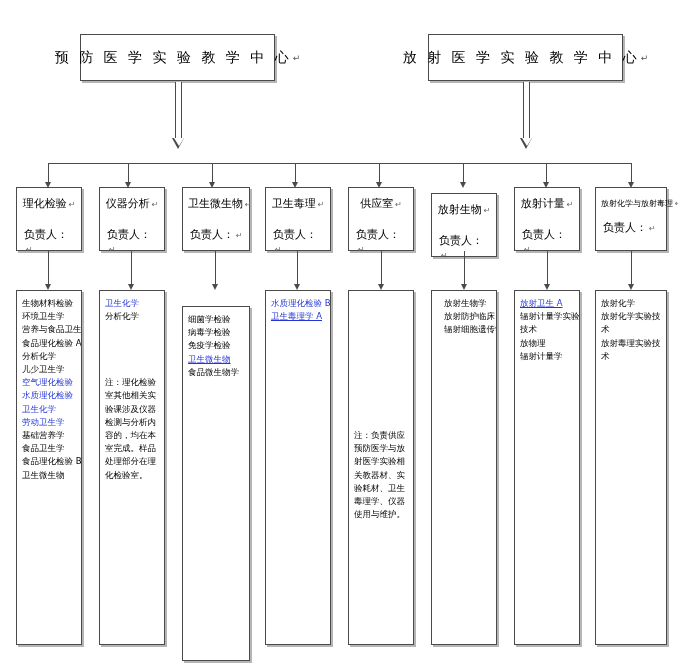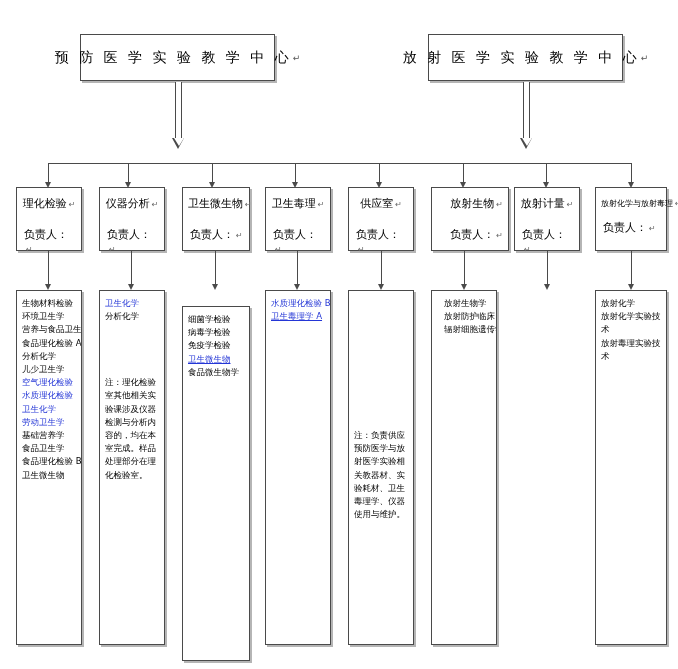--- a/index.html
+++ b/index.html
@@ -213,21 +213,21 @@
   <div class="box dept-box" style="left:265px; top:187px; width:66px; height:64px;">
     <div class="dept-title"><span>卫生毒理</span><span class="pil">↵</span></div>
     <div class="dept-owner"><span>负责人：</span><span class="pil">↵</span></div>
   </div>
 
   <div class="box dept-box" style="left:348px; top:187px; width:66px; height:64px;">
     <div class="dept-title"><span>供应室</span><span class="pil">↵</span></div>
     <div class="dept-owner"><span>负责人：</span><span class="pil">↵</span></div>
   </div>
 
-  <div class="box dept-box" style="left:431px; top:187px; width:78px; height:64px;align-items:flex-end;">
+  <div class="box dept-box" style="left:431px; top:193px; width:66px; height:64px;">
     <div class="dept-title"><span>放射生物</span><span class="pil">↵</span></div>
     <div class="dept-owner"><span>负责人：</span><span class="pil">↵</span></div>
   </div>
 
   <div class="box dept-box" style="left:514px; top:187px; width:66px; height:64px;">
     <div class="dept-title"><span>放射计量</span><span class="pil">↵</span></div>
     <div class="dept-owner"><span>负责人：</span><span class="pil">↵</span></div>
   </div>
 
   <div class="box dept-box tall" style="left:595px; top:187px; width:72px; height:64px;">
@@ -317,20 +317,29 @@
   </div>
 
   <div class="box list-box" style="left:431px; top:290px; width:66px; height:355px;padding-left:12px;">
     <div>
       <div class="line">放射生物学</div>
       <div class="line">放射防护临床</div>
       <div class="line">辐射细胞遗传学</div>
     </div>
   </div>
 
+  <div class="box list-box" style="left:514px; top:290px; width:66px; height:355px;">
+    <div>
+      <div class="line blue underline">放射卫生 A</div>
+      <div class="line">辐射计量学实验</div>
+      <div class="line">技术</div>
+      <div class="line">放物理</div>
+      <div class="line">辐射计量学</div>
+    </div>
+  </div>
 
   <div class="box list-box" style="left:595px; top:290px; width:72px; height:355px;">
     <div>
       <div class="line">放射化学</div>
       <div class="line">放射化学实验技</div>
       <div class="line">术</div>
       <div class="line">放射毒理实验技</div>
       <div class="line">术</div>
     </div>
   </div>

